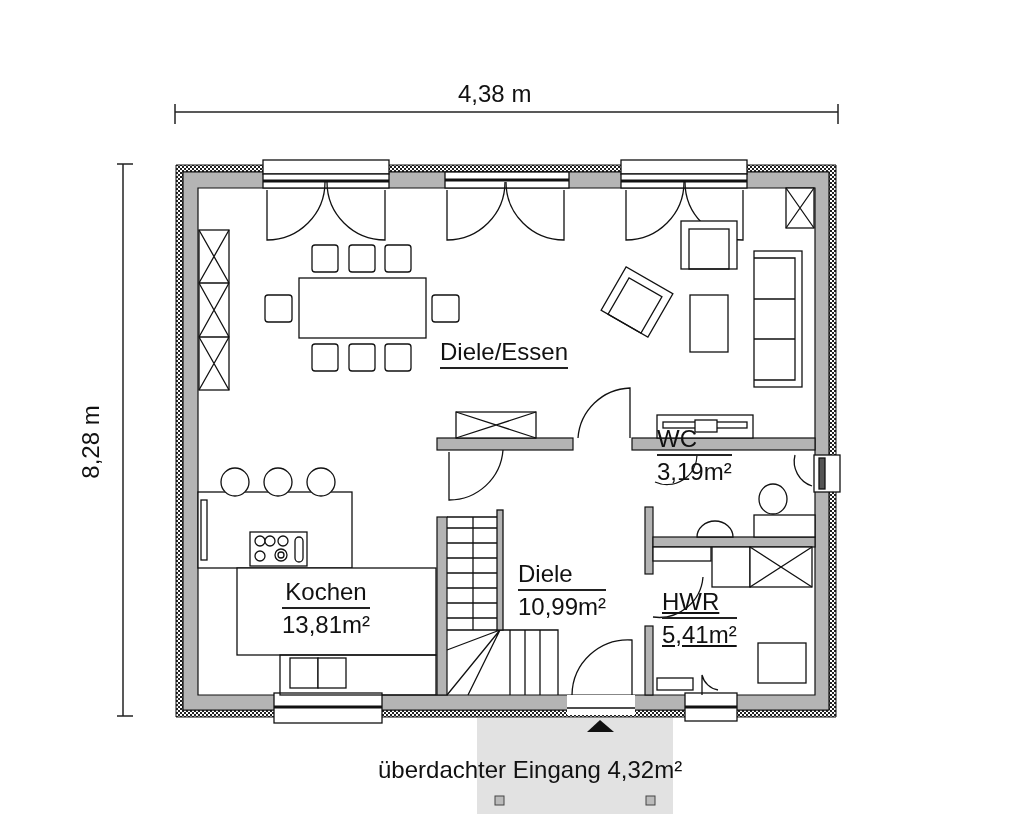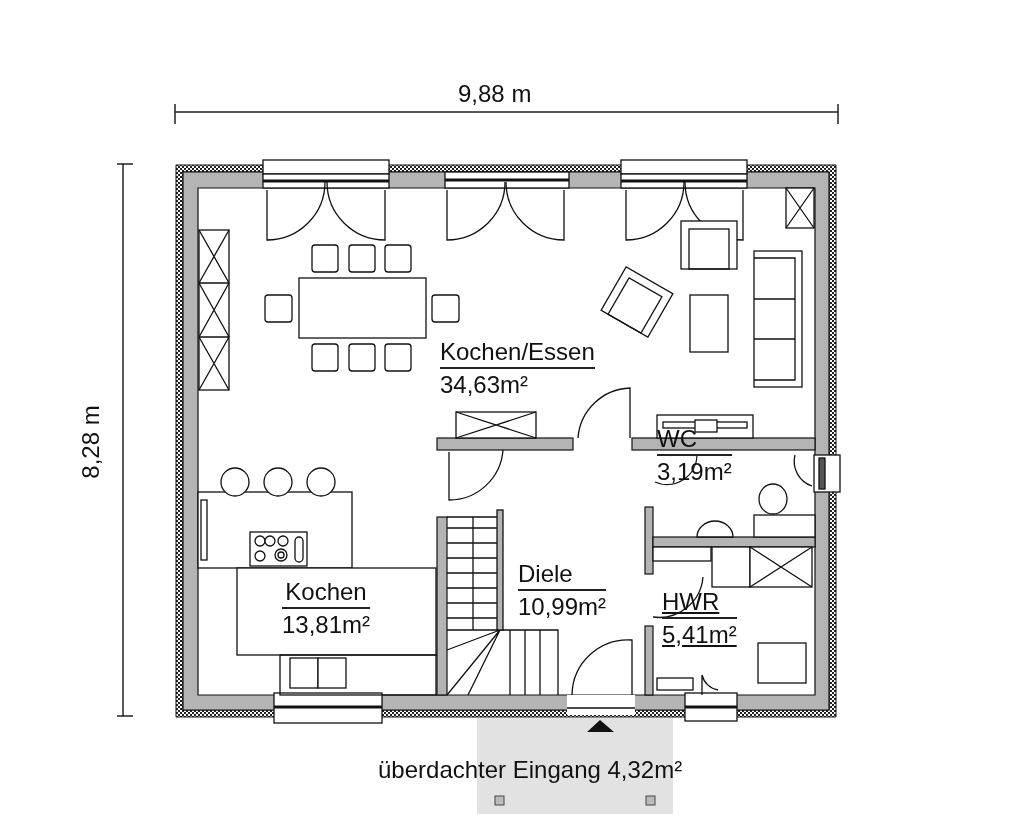--- a/index.html
+++ b/index.html
@@ -159,26 +159,25 @@
     <rect x="712" y="547" width="38" height="40"></rect>
     <rect x="750" y="547" width="62" height="40"></rect>
     <path d="M750,547 L812,587 M812,547 L750,587" fill="none"></path>
     <rect x="758" y="643" width="48" height="40"></rect>
     <rect x="657" y="678" width="36" height="12"></rect>
     <path d="M653,617 A44,44 0 0 0 703,577" fill="none"></path>
     <path d="M702,695 V675 A20,20 0 0 0 718,690" fill="none"></path>
   </g>
 </svg>
 
-<div class="lbl dim" style="left:458px; top:82px;">9,88 m</div>
+<div class="lbl dim" style="left:458px; top:82px;">4,38 m</div>
 <div class="lbl dim" style="left:54px; top:430px; transform:rotate(-90deg); transform-origin:50% 50%;">8,28 m</div>
 
 <div class="lbl" style="left:440px; top:340px;">
-  <div class="room-name">Kochen/Essen</div>
-  <div class="room-area">34,63m²</div>
+  <div class="room-name">Diele/Essen</div>
 </div>
 <div class="lbl" style="left:282px; top:580px;text-align:center;">
   <div class="room-name">Kochen</div>
   <div class="room-area">13,81m²</div>
 </div>
 <div class="lbl" style="left:518px; top:522px;margin-top:40px;">
   <div class="room-name">Diele</div>
   <div class="room-area">10,99m²</div>
 </div>
 <div class="lbl" style="left:657px; top:427px;">

